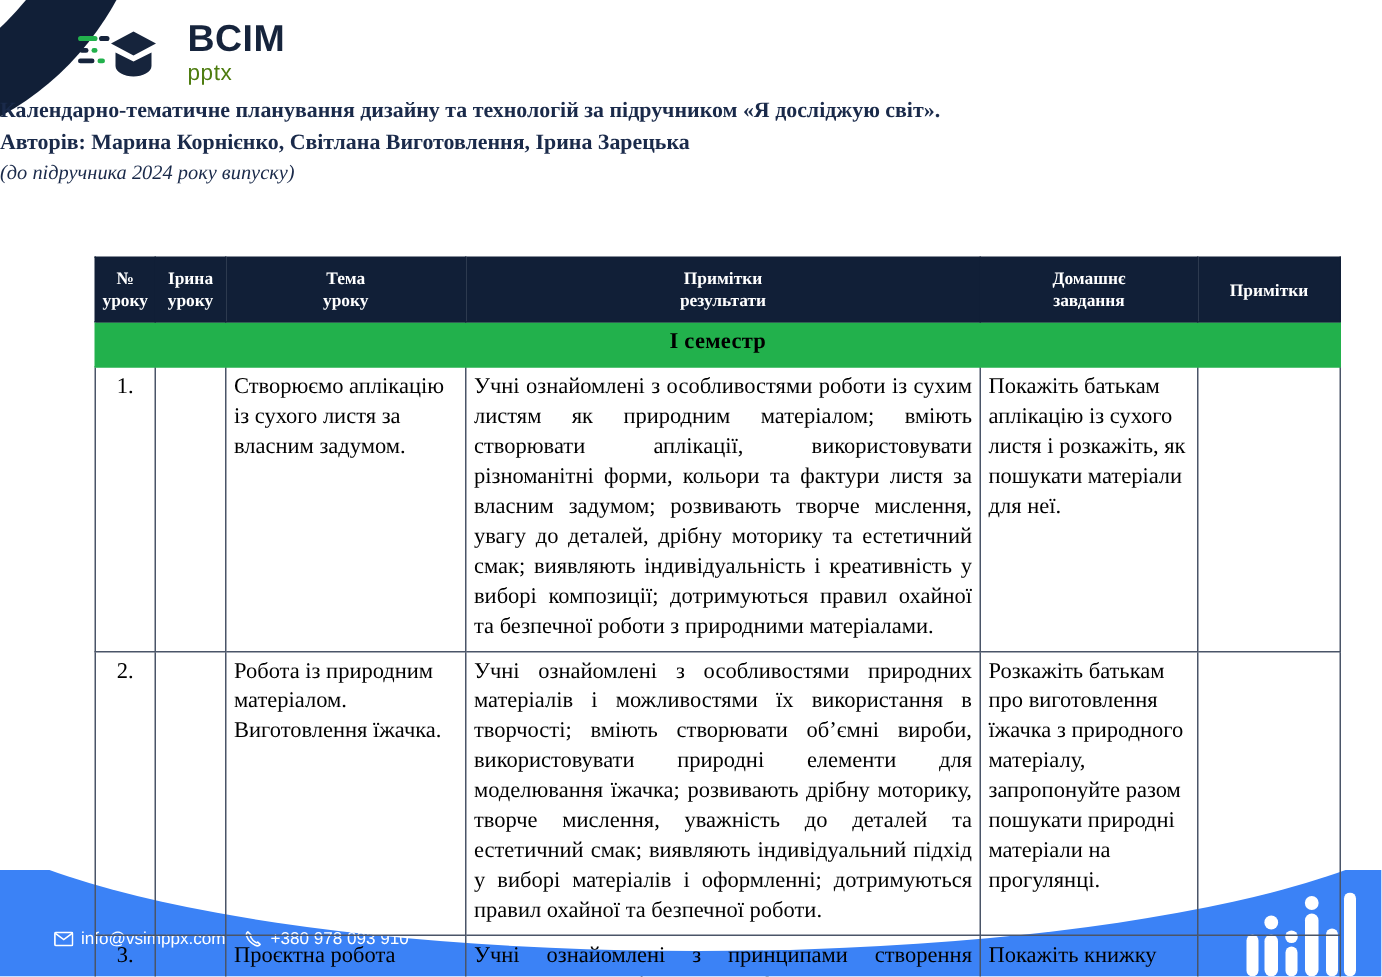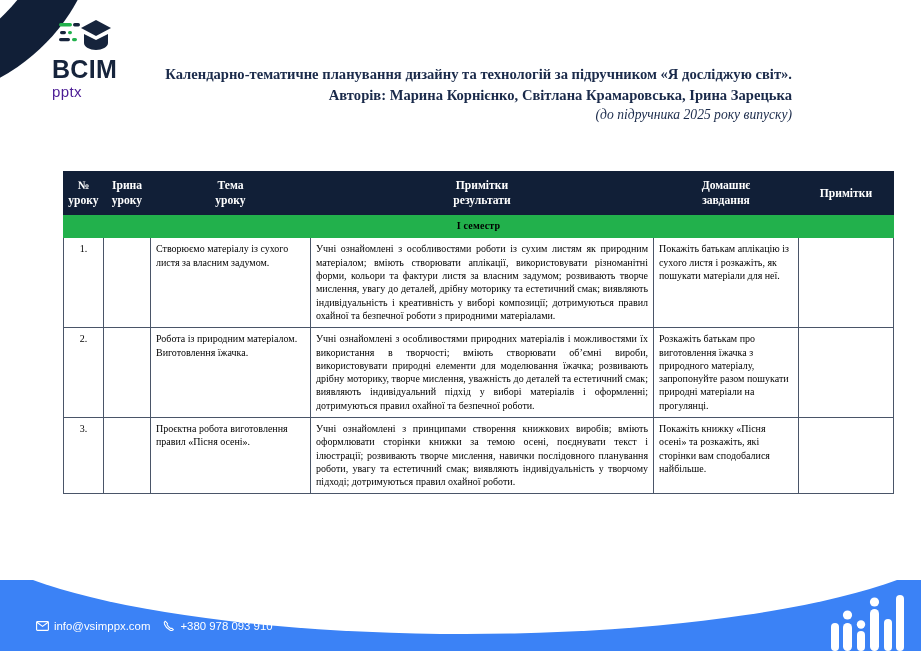--- a/index.html
+++ b/index.html
@@ -37,23 +37,22 @@
     z-index: 2;
   }
 
   
   .logo-wrap {
     position: absolute;
     left: 52px;
     top: 14px;
     display: flex;
     align-items: center;
-    gap: 3px;
+    gap: 21px;
     z-index: 5;
-    flex-direction: column;
   }
   .logo-mark {
     width: 52px;
     height: 40px;
     position: relative;
     flex: none;
   }
   .logo-text {
     display: flex;
     flex-direction: column;
@@ -64,32 +63,32 @@
     font-family: "Liberation Sans", "DejaVu Sans", sans-serif;
     font-size: 25px;
     font-weight: 700;
     color: #16243c;
     letter-spacing: 0.3px;
   }
   .logo-sub {
     font-family: "Liberation Sans", "DejaVu Sans", sans-serif;
     font-size: 15px;
     font-weight: 400;
-    color: #4c1d95;
+    color: #4d7c0f;
     margin-top: 2px;
     letter-spacing: 0.4px;
   }
 
   
   .title-block {
     position: absolute;
     left: 0;
     top: 64px;
     width: 792px;
-    text-align: right;
+    text-align: left;
     z-index: 4;
   }
   .title-line {
     font-family: "Liberation Serif", "DejaVu Serif", serif;
     font-size: 14.6px;
     font-weight: 700;
     color: #1a2a4a;
     line-height: 1.42;
   }
   .title-italic {
@@ -138,21 +137,21 @@
     font-size: 11.4px;
     font-weight: 700;
     text-align: center;
     padding: 3px 0 4px;
     border-color: #22b14c;
     letter-spacing: 0.2px;
   }
 
   .plan-table tbody td {
     font-family: "Liberation Serif", "DejaVu Serif", serif;
-    font-size: 10px;
+    font-size: 15px;
     color: #000000;
     line-height: 1.33;
     padding: 4px 5px 5px;
   }
   td.c-num   { text-align: center; }
   td.c-date  { }
   td.c-topic { text-align: left; }
   td.c-res   { text-align: justify; text-justify: inter-word; hyphens: none; }
   td.c-hw    { text-align: left; }
   td.c-note  { }
@@ -237,22 +236,22 @@
     </svg>
   </div>
   <div class="logo-text">
     <span class="logo-title">BCIM</span>
     <span class="logo-sub">pptx</span>
   </div>
 </div>
 
 <div class="title-block">
   <div class="title-line">Календарно-тематичне планування дизайну та технологій за підручником «Я досліджую світ».</div>
-  <div class="title-line">Авторів: Марина Корнієнко, Світлана Крамаровська, Ірина Зарецька</div>
-  <div class="title-italic">(до підручника 2025 року випуску)</div>
+  <div class="title-line">Авторів: Марина Корнієнко, Світлана Виготовлення, Ірина Зарецька</div>
+  <div class="title-italic">(до підручника 2024 року випуску)</div>
 </div>
 
 <table class="plan-table">
   <colgroup>
     <col class="w-num">
       <col class="w-date">
       <col class="w-topic">
     <col class="w-res">
       <col class="w-hw">
       <col class="w-note">
@@ -285,21 +284,21 @@
     </tr>
   </thead>
   <tbody>
     <tr class="semester-row">
       <td colspan="6">I семестр</td>
     </tr>
 
     <tr>
       <td class="c-num">1.</td>
       <td class="c-date"></td>
-      <td class="c-topic">Створюємо матеріалу із сухого листя за власним задумом.</td>
+      <td class="c-topic">Створюємо аплікацію із сухого листя за власним задумом.</td>
       <td class="c-res">Учні ознайомлені з особливостями роботи із сухим листям як природним матеріалом; вміють створювати аплікації, використовувати різноманітні форми, кольори та фактури листя за власним задумом; розвивають творче мислення, увагу до деталей, дрібну моторику та естетичний смак; виявляють індивідуальність і креативність у виборі композиції; дотримуються правил охайної та безпечної роботи з природними матеріалами.</td>
       <td class="c-hw">Покажіть батькам аплікацію із сухого листя і розкажіть, як пошукати матеріали для неї.</td>
       <td class="c-note"></td>
     </tr>
 
     <tr>
       <td class="c-num">2.</td>
       <td class="c-date"></td>
       <td class="c-topic">Робота із природним матеріалом. Виготовлення їжачка.</td>
       <td class="c-res">Учні ознайомлені з особливостями природних матеріалів і можливостями їх використання в творчості; вміють створювати об’ємні вироби, використовувати природні елементи для моделювання їжачка; розвивають дрібну моторику, творче мислення, уважність до деталей та естетичний смак; виявляють індивідуальний підхід у виборі матеріалів і оформленні; дотримуються правил охайної та безпечної роботи.</td>

